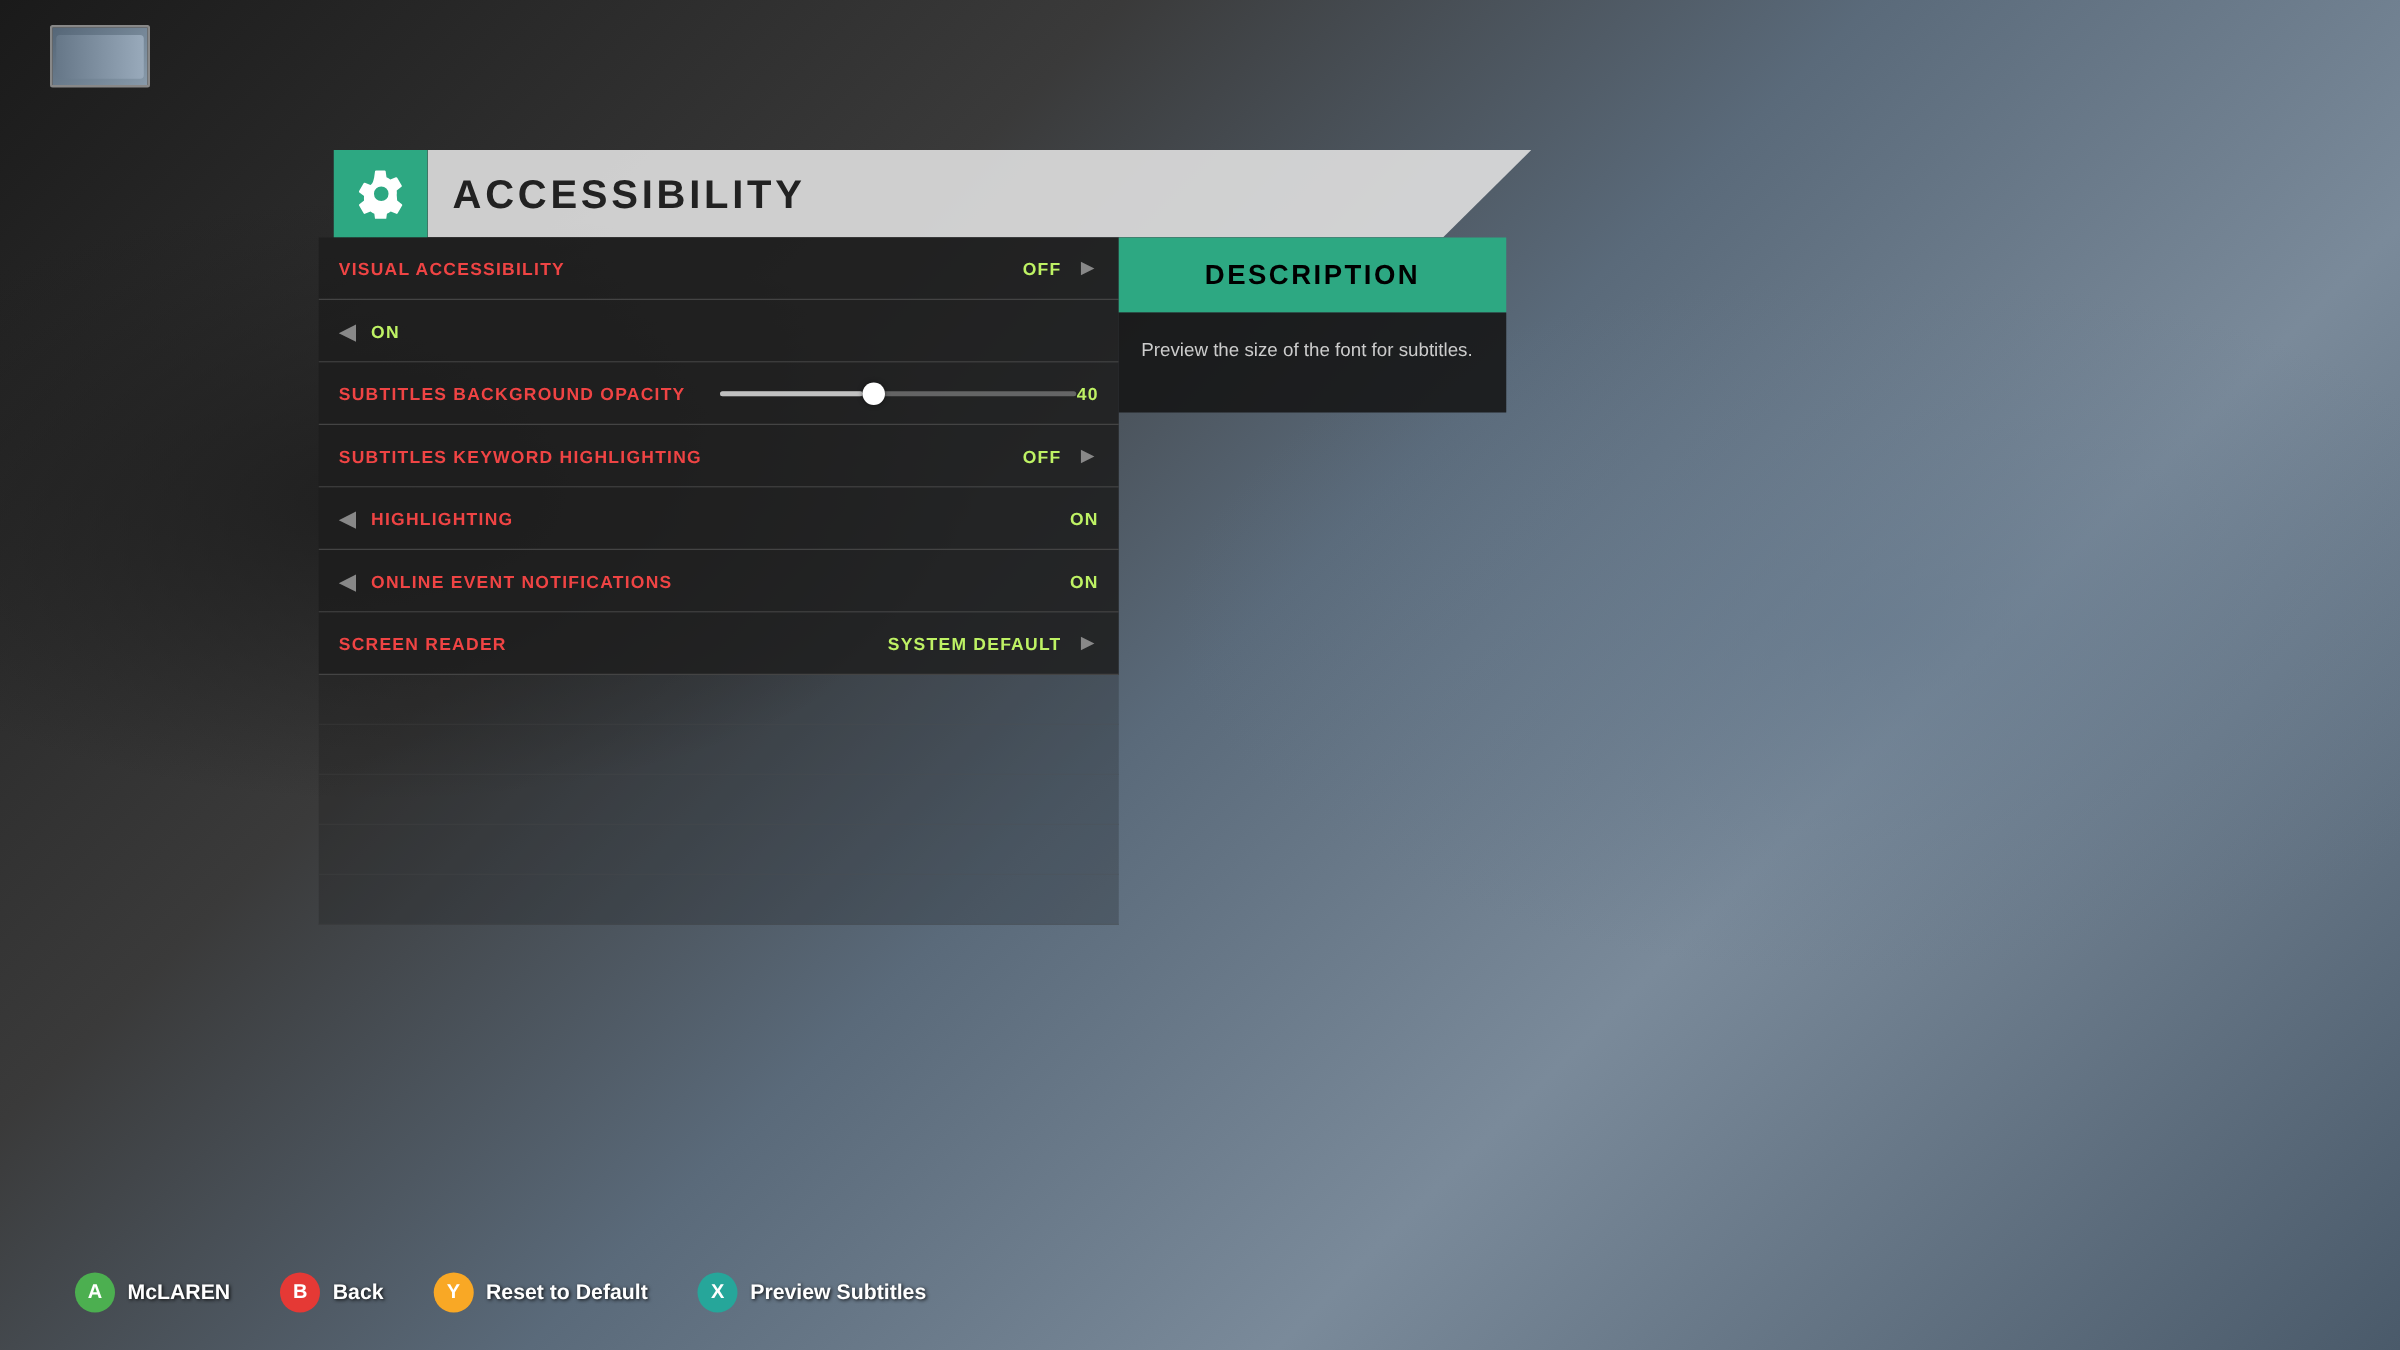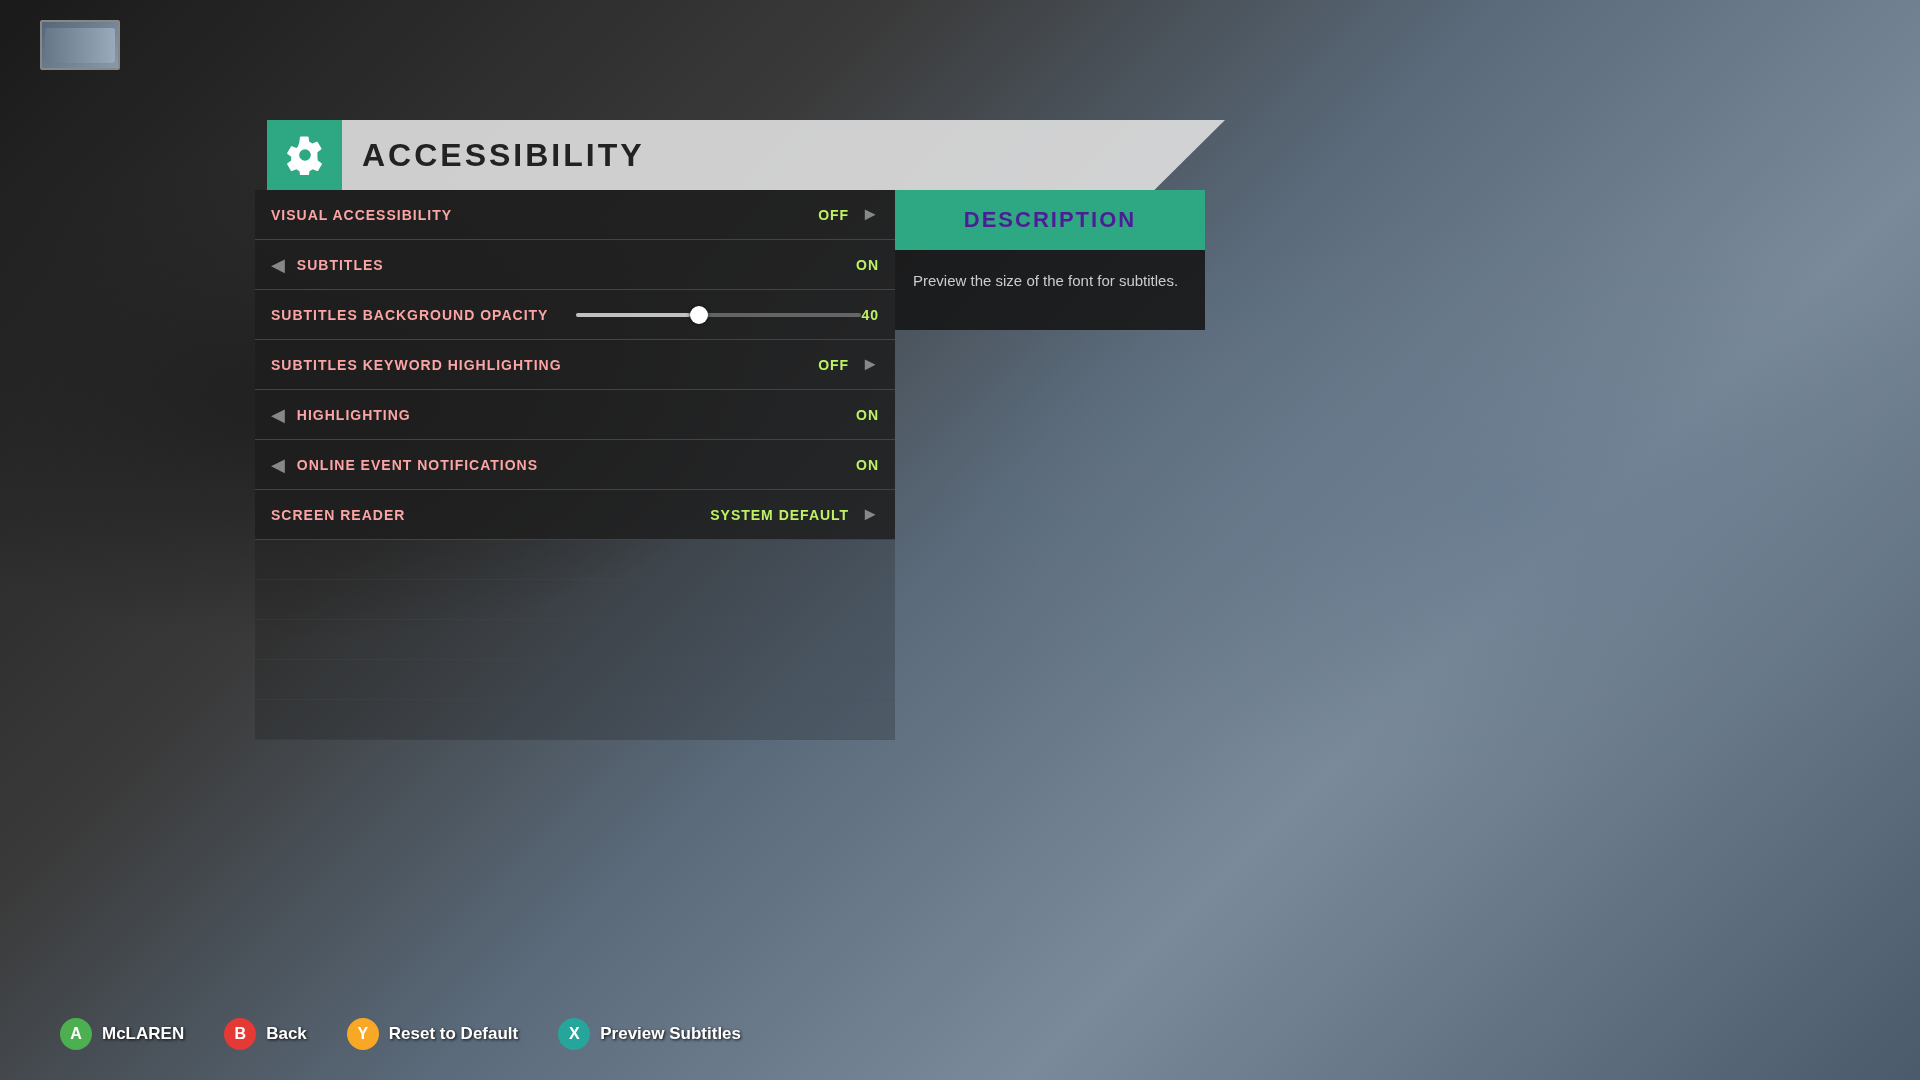--- a/index.html
+++ b/index.html
@@ -163,21 +163,21 @@
       align-items: center;
       padding: 0 16px;
       position: relative;
     }
 
     .setting-row.active {
       background: linear-gradient(90deg, #e05a00 0%, #cc2200 100%);
     }
 
     .setting-label {
-      color: #fca5a5;
+      color: #ef4444;
       font-size: 14px;
       font-weight: 700;
       letter-spacing: 1px;
       flex: 1;
     }
 
     .setting-row.active .setting-label {
       color: white;
     }
 
@@ -254,21 +254,21 @@
 
     .desc-header {
       background: #2da882;
       height: 60px;
       display: flex;
       align-items: center;
       justify-content: center;
     }
 
     .desc-header-text {
-      color: #4c1d95;
+      color: #000000;
       font-size: 22px;
       font-weight: 900;
       letter-spacing: 2px;
     }
 
     .desc-body {
       background: rgba(20, 20, 20, 0.88);
       padding: 20px 18px;
       min-height: 80px;
     }
@@ -356,21 +356,20 @@
   <div class="settings-list">
 
     <div class="setting-row">
       <span class="setting-label">VISUAL ACCESSIBILITY</span>
       <span class="setting-value">OFF</span>
       <span class="arrow-right">►</span>
     </div>
 
     <div class="setting-row">
       <span class="arrow-left">◀</span>
-      <span class="setting-label">SUBTITLES</span>
       <span class="setting-value">ON</span>
     </div>
 
 
     <div class="setting-row">
       <span class="setting-label">SUBTITLES BACKGROUND OPACITY</span>
       <div class="slider-container">
         <div class="slider-track">
           <div class="slider-fill" style="width: 40%;"></div>
           <div class="slider-thumb" style="left: 40%;"></div>

